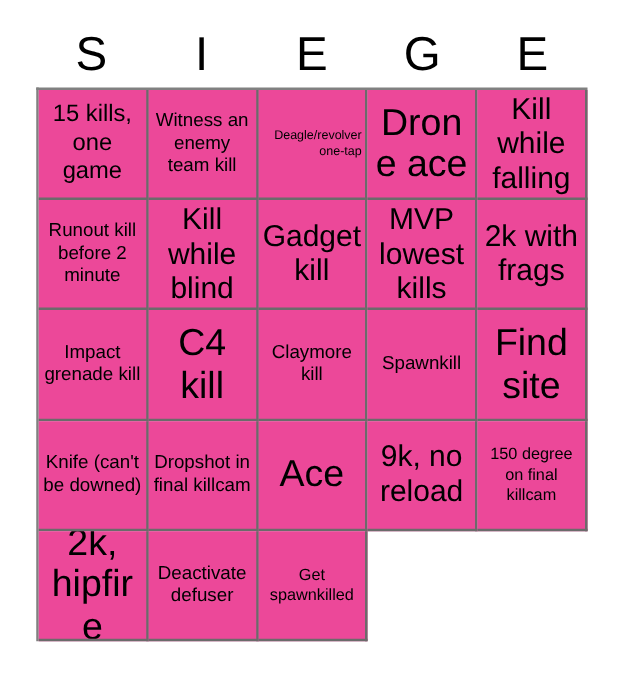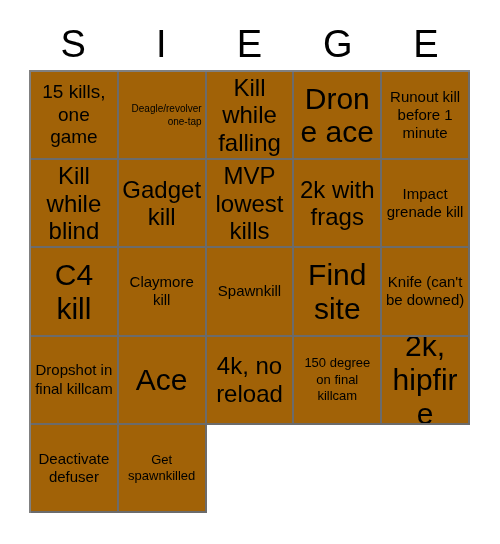--- a/index.html
+++ b/index.html
@@ -64,21 +64,21 @@
   .cell {
     border-right: 2px solid #6b6b6b;
     border-bottom: 2px solid #6b6b6b;
     box-sizing: border-box;
     display: flex;
     align-items: center;
     justify-content: center;
     text-align: center;
     padding: 16px 3px;
     overflow: hidden;
-    background: #a16207;
+    background: #ec4899;
   }
   .cell-text {
     display: block;
     width: 100%;
     line-height: 1.18;
     word-wrap: break-word;
     color: #000;
   }
 
   
@@ -100,32 +100,35 @@
     <div class="header-cell">E</div>
     <div class="header-cell">G</div>
     <div class="header-cell">E</div>
   </div>
 
   <div class="grid">
 
     <div class="cell fs-lg">
         <span class="cell-text">15 kills, one game</span>
       </div>
+    <div class="cell fs-md">
+        <span class="cell-text">Witness an enemy team kill</span>
+      </div>
     <div class="cell fs-xs">
         <span class="cell-text">Deagle/revolver one-tap</span>
+      </div>
+    <div class="cell fs-xxl">
+        <span class="cell-text">Drone ace</span>
       </div>
     <div class="cell fs-xl">
         <span class="cell-text">Kill while falling</span>
       </div>
-    <div class="cell fs-xxl">
-        <span class="cell-text">Drone ace</span>
-      </div>
 
     <div class="cell fs-md">
-        <span class="cell-text">Runout kill before 1 minute</span>
+        <span class="cell-text">Runout kill before 2 minute</span>
       </div>
     <div class="cell fs-xl">
         <span class="cell-text">Kill while blind</span>
       </div>
     <div class="cell fs-xl">
         <span class="cell-text">Gadget kill</span>
       </div>
     <div class="cell fs-xl">
         <span class="cell-text">MVP lowest kills</span>
       </div>
@@ -152,21 +155,21 @@
     <div class="cell fs-md">
         <span class="cell-text">Knife (can't be downed)</span>
       </div>
     <div class="cell fs-md">
         <span class="cell-text">Dropshot in final killcam</span>
       </div>
     <div class="cell fs-xxl">
         <span class="cell-text">Ace</span>
       </div>
     <div class="cell fs-xl">
-        <span class="cell-text">4k, no reload</span>
+        <span class="cell-text">9k, no reload</span>
       </div>
 
     <div class="cell fs-sm">
         <span class="cell-text">150 degree on final killcam</span>
       </div>
     <div class="cell fs-xxl">
         <span class="cell-text">2k, hipfire</span>
       </div>
     <div class="cell fs-md">
         <span class="cell-text">Deactivate defuser</span>

